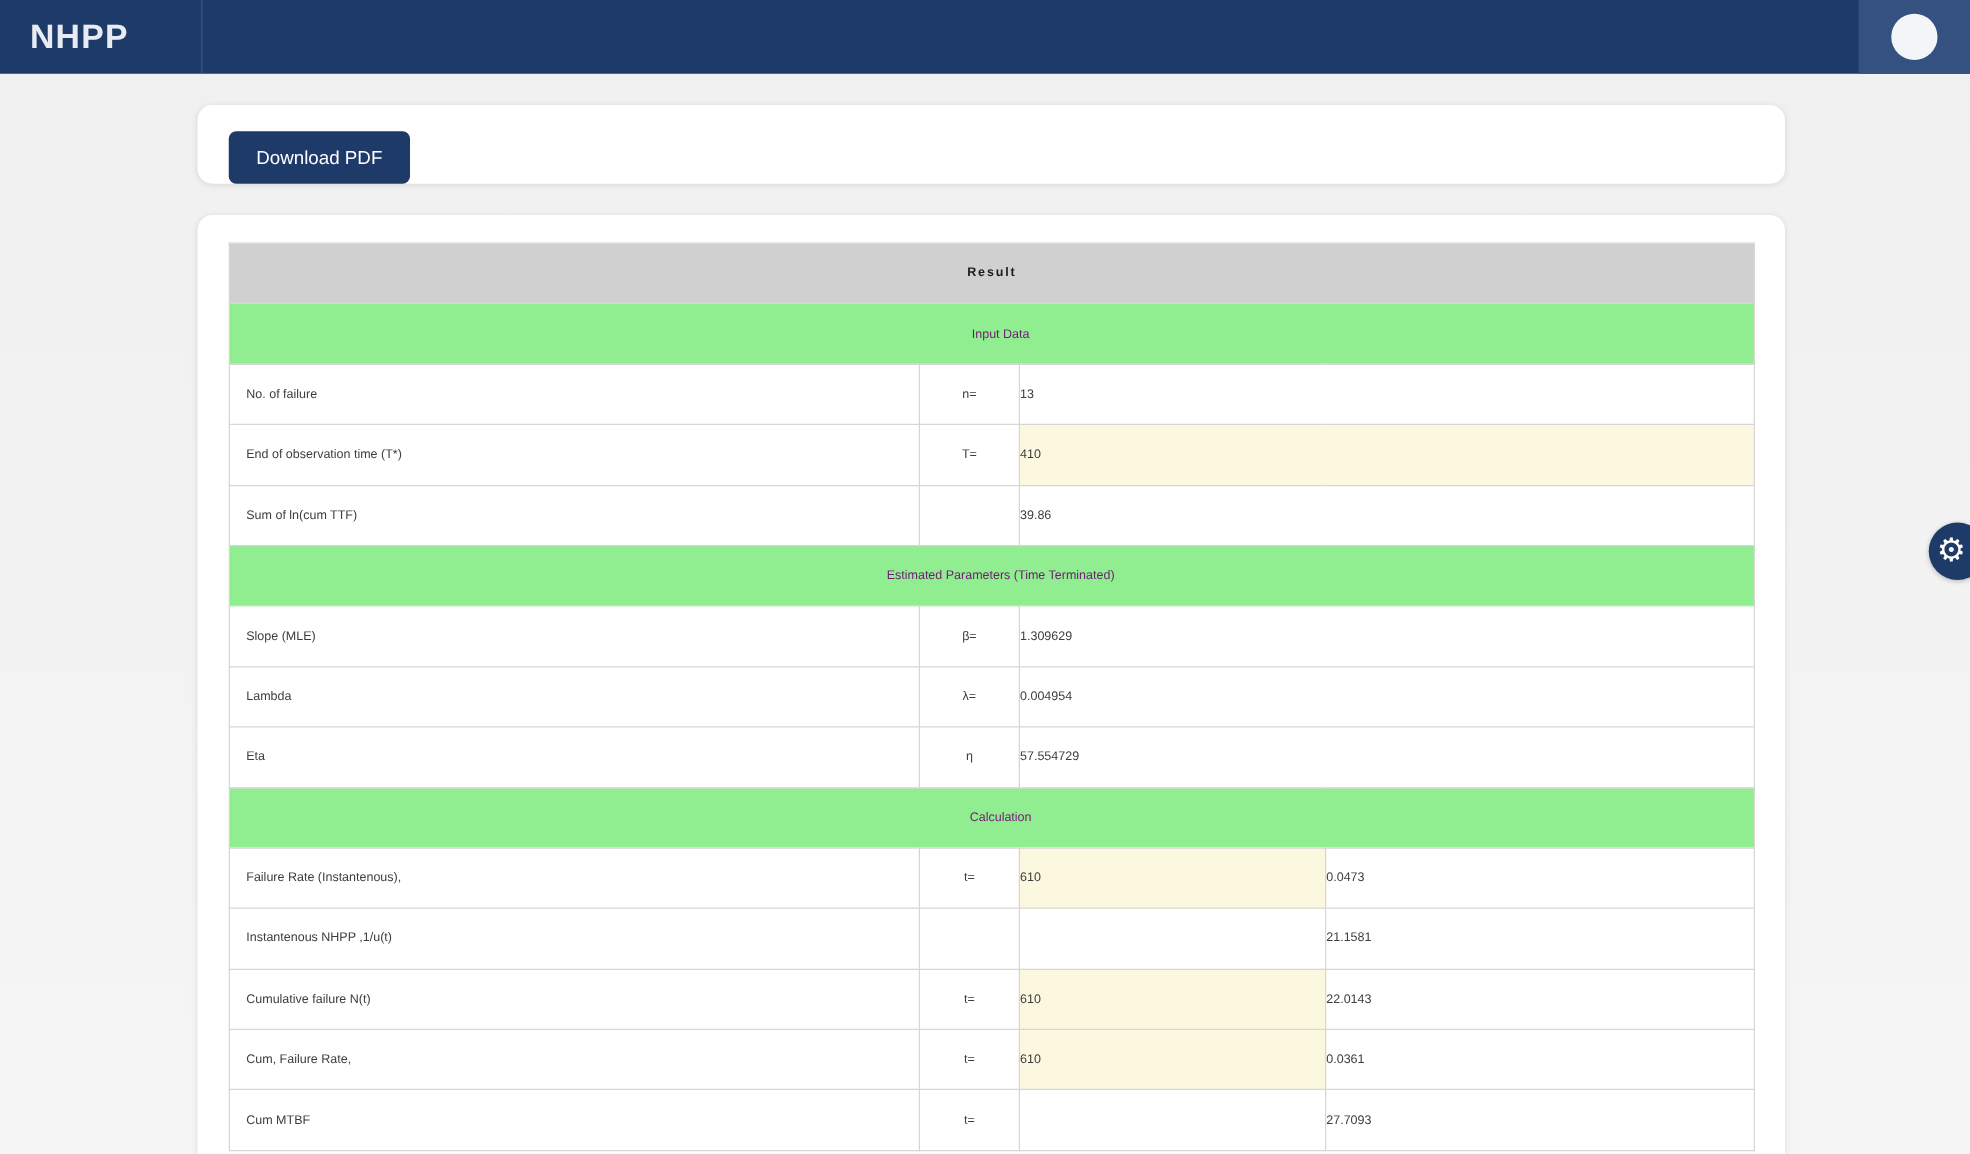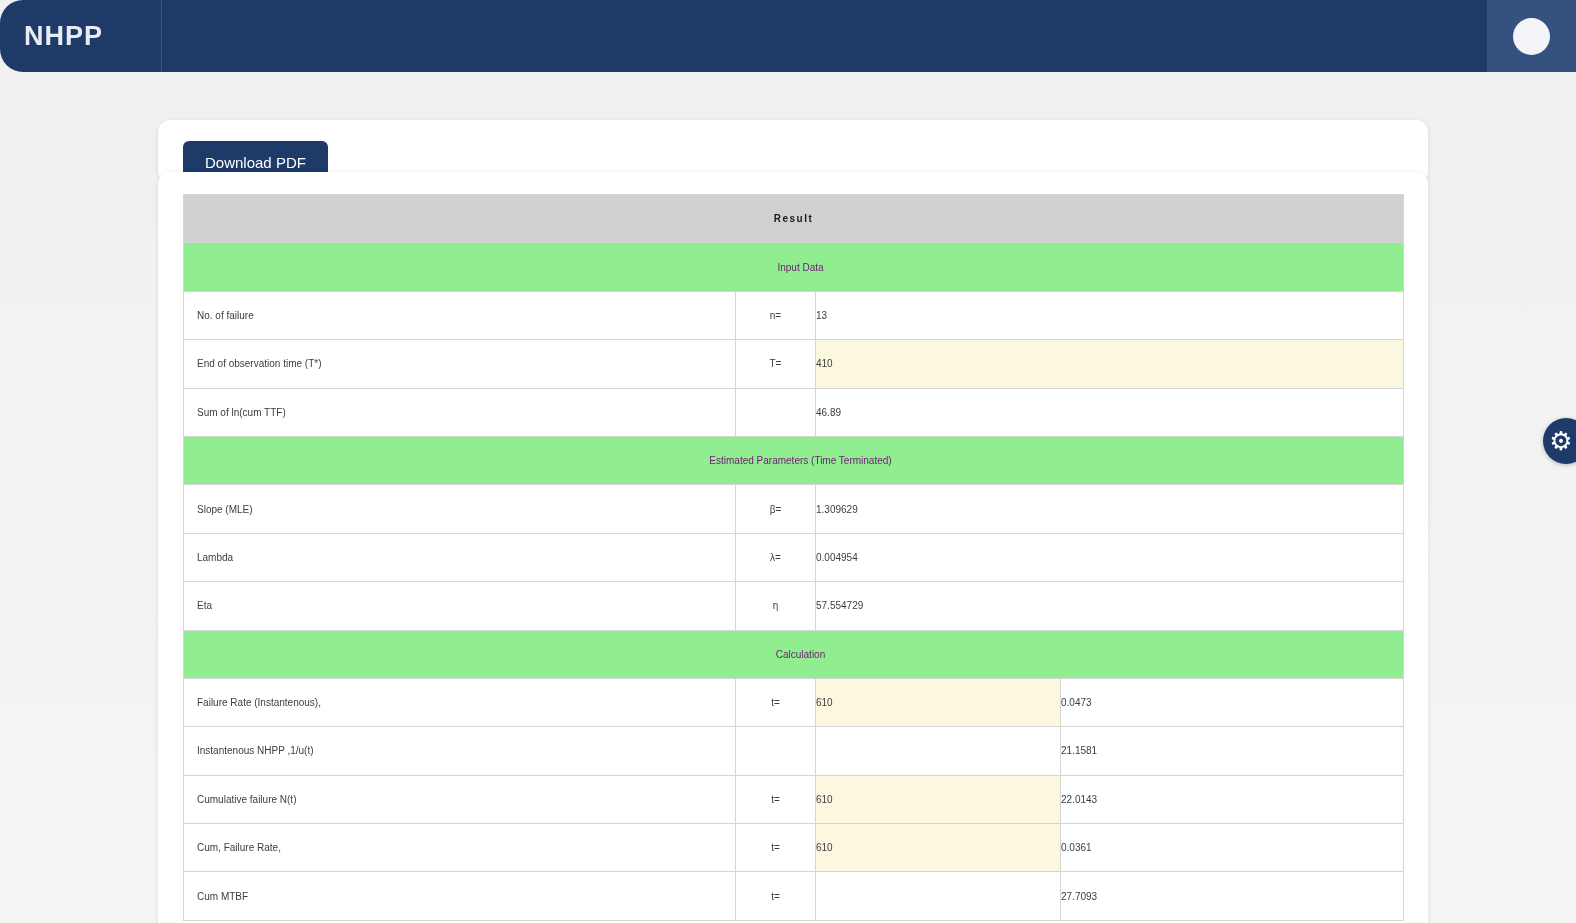--- a/index.html
+++ b/index.html
@@ -15,23 +15,23 @@
   *{box-sizing:border-box;margin:0;padding:0;}
   html,body{width:1576px;height:923px;overflow:hidden;}
   body{
     font-family:"Liberation Sans","DejaVu Sans",sans-serif;
     background:linear-gradient(180deg,#f0f0f1 0%,#f5f5f6 100%);
     position:relative;
     color:var(--text);
   }
   
   .app-header{
-    position:absolute;top:0;left:0;width:1576px;height:72px;
+    position:absolute;top:0;left:0;width:1576px;height:59px;
     background:var(--header-bg);
-    display:flex;align-items:stretch;border-radius:23px;
+    display:flex;align-items:stretch;
   }
   .brand{
     width:162px;flex:0 0 162px;
     display:flex;align-items:center;
     padding-left:24px;
     border-right:1px solid #3d5886;
     color:#e8ebf2;
     font-size:27px;font-weight:bold;letter-spacing:1px;
     cursor:pointer;
   }
@@ -45,21 +45,21 @@
     width:37px;height:37px;border-radius:50%;
     background:#f3f5f9;
     cursor:pointer;
   }
   
   .card{
     position:absolute;left:158px;width:1270px;
     background:#ffffff;border-radius:12px;
     box-shadow:0 1px 5px rgba(0,0,0,0.10);
   }
-  .toolbar-card{top:84px;height:63px;margin-top:36px;}
+  .toolbar-card{top:84px;height:63px;}
   .table-card{top:172px;height:812px;}
   .btn-primary{
     position:absolute;left:25px;top:21px;
     height:42px;padding:0 22px;
     background:var(--btn-bg);color:#ffffff;
     border:none;border-radius:6px;
     font-family:inherit;font-size:15px;
     cursor:pointer;
   }
   
@@ -141,21 +141,21 @@
           <td class="center" colspan="2">13</td>
         </tr>
         <tr>
           <td class="c-label">End of observation time (T*)</td>
           <td class="c-sym">T=</td>
           <td class="center hl" colspan="2">410</td>
         </tr>
         <tr>
           <td class="c-label">Sum of ln(cum TTF)</td>
           <td class="c-sym"></td>
-          <td class="center" colspan="2">46.89</td>
+          <td class="center" colspan="2">39.86</td>
         </tr>
         <tr>
           <td class="row-section" colspan="4">Estimated Parameters (Time Terminated)</td>
         </tr>
         <tr>
           <td class="c-label">Slope (MLE)</td>
           <td class="c-sym">β=</td>
           <td class="center" colspan="2">1.309629</td>
         </tr>
         <tr>

